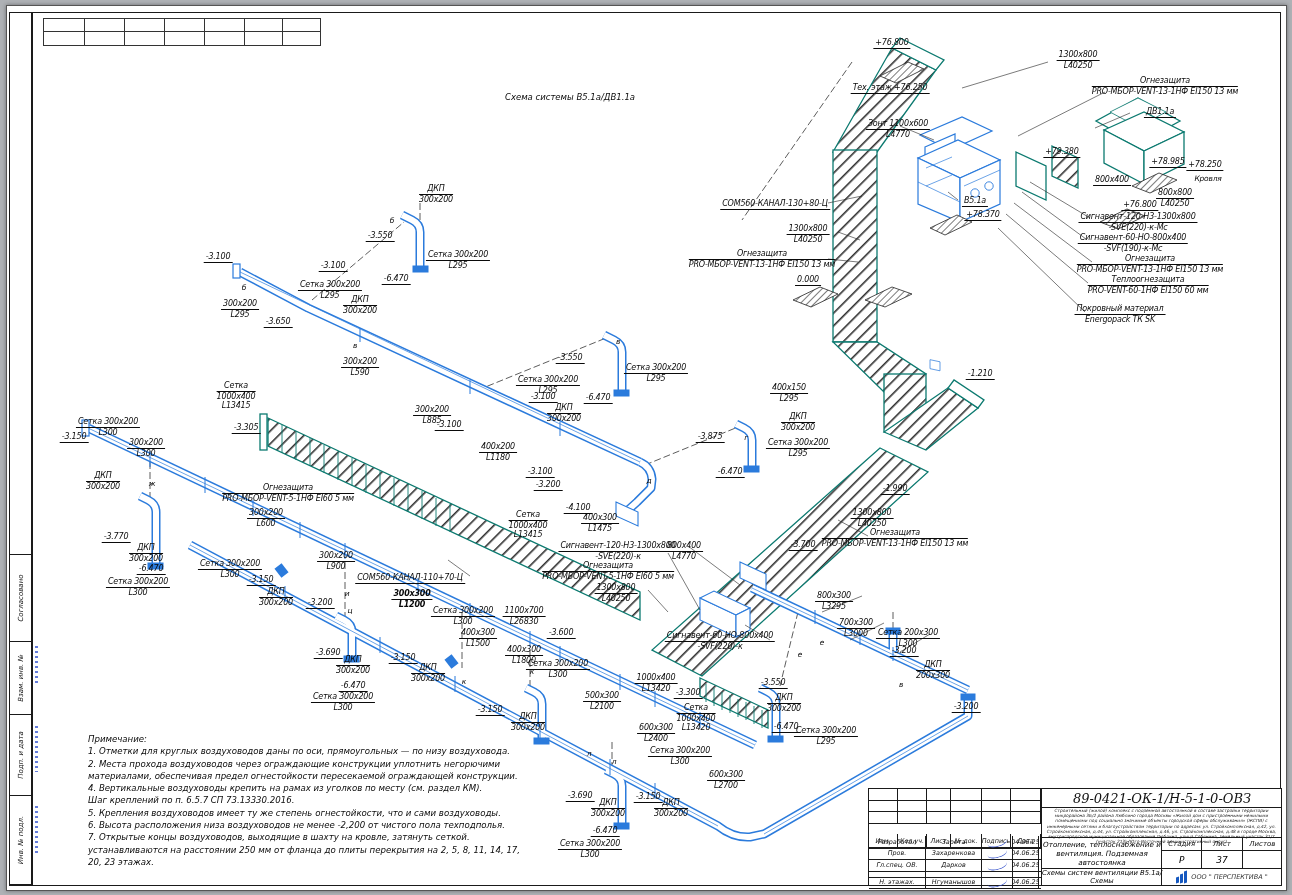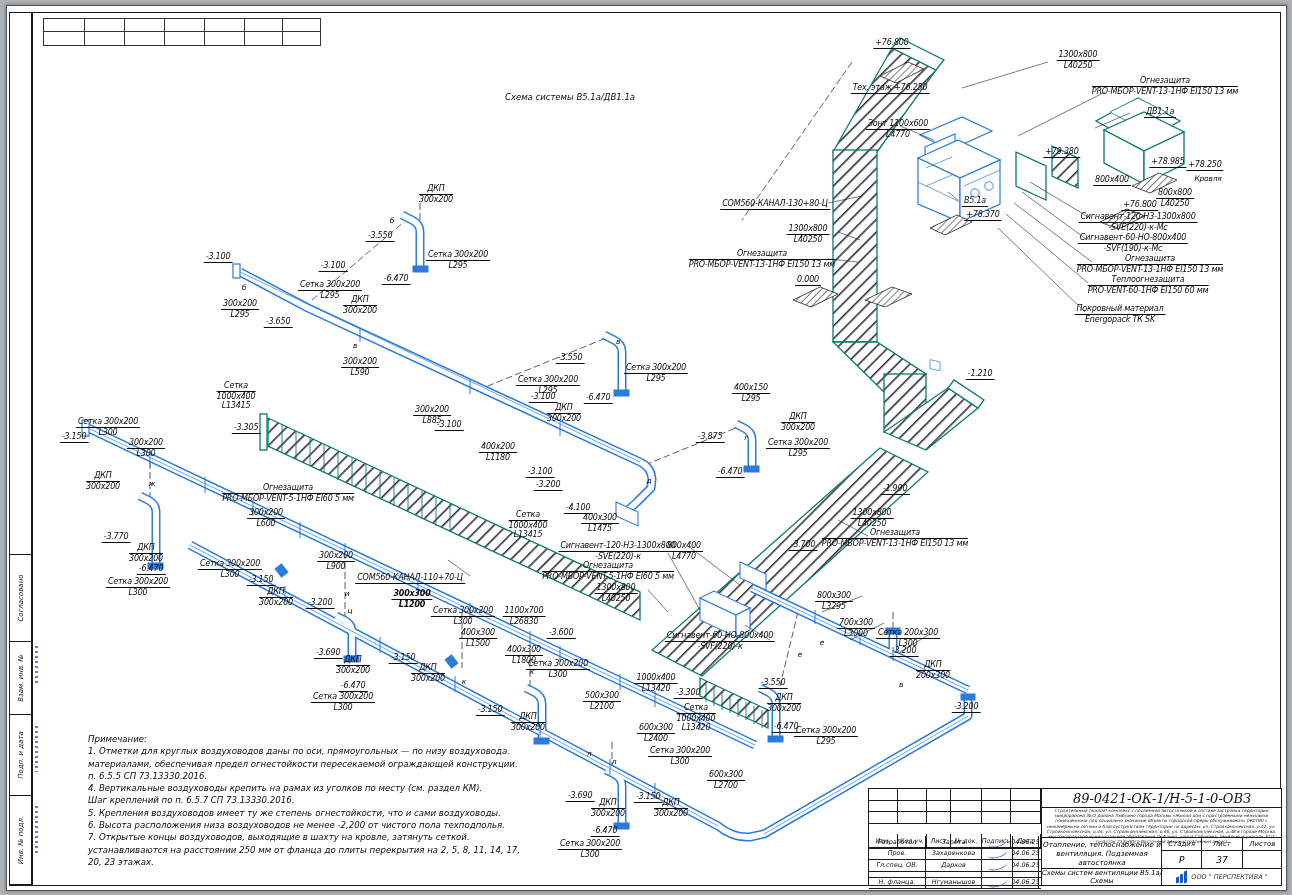--- a/index.html
+++ b/index.html
@@ -426,21 +426,21 @@
       <div class="ann" style="left: 548px; top: 480px;">
         <div class="l u">-3.200</div>
       </div>
       <div class="ann" style="left: 578px; top: 503px;">
         <div class="l u">-4.100</div>
       </div>
       <div class="ann" style="left: 600px; top: 513px;">
         <div class="l u">400х300</div>
         <div class="l">L1475</div>
       </div>
-      <div class="ann" style="left: 751px; top: 383px;">
+      <div class="ann" style="left: 789px; top: 383px;">
         <div class="l u">400х150</div>
         <div class="l">L295</div>
       </div>
       <div class="ann" style="left: 798px; top: 412px;">
         <div class="l u">ДКП</div>
         <div class="l">300х200</div>
       </div>
       <div class="ann" style="left: 710px; top: 432px;">
         <div class="l u">-3.875</div>
       </div>
@@ -747,22 +747,22 @@
       <div class="ann marker" style="left: 901px; top: 680px;">
         <div class="l">в</div>
       </div>
     </div>
 
   <div id="scheme-title">Схема системы В5.1а/ДВ1.1а</div>
 
   <div id="notes">
       <div>Примечание:</div>
       <div>1. Отметки для круглых воздуховодов даны по оси, прямоугольных — по низу воздуховода.</div>
+      <div>2. Места прохода воздуховодов через ограждающие конструкции уплотнить негорючими</div>
       <div>материалами, обеспечивая предел огнестойкости пересекаемой ограждающей конструкции.</div>
-      <div>п. 6.5.5 СП 73.13330.2016.</div>
       <div>4. Вертикальные воздуховоды крепить на рамах из уголков по месту (см. раздел КМ).</div>
       <div>Шаг креплений по п. 6.5.7 СП 73.13330.2016.</div>
       <div>5. Крепления воздуховодов имеет ту же степень огнестойкости, что и сами воздуховоды.</div>
       <div>6. Высота расположения низа воздуховодов не менее -2,200 от чистого пола техподполья.</div>
       <div>7. Открытые концы воздуховодов, выходящие в шахту на кровле, затянуть сеткой.</div>
       <div>устанавливаются на расстоянии 250 мм от фланца до плиты перекрытия на 2, 5, 8, 11, 14, 17, 20, 23 этажах.</div>
     </div>
 
   <div id="tb">
     <div id="tb-number">89-0421-ОК-1/Н-5-1-0-ОВЗ</div>
@@ -824,21 +824,21 @@
           </div>
           <div class="tb-txt" style="width: 25px; font-size: 6.4px;">04.06.25</div>
         </div>
         <div class="tb-row" style="top: 81.5px; height: 6px;">
           <div class="tb-txt" style="width: 56px; font-size: 6.4px;"></div>
           <div class="tb-txt" style="width: 55px; font-size: 6.4px;"></div>
           <div class="tb-txt" style="width: 30px; font-size: 6.4px;"></div>
           <div class="tb-txt" style="width: 25px; font-size: 6.4px;"></div>
         </div>
         <div class="tb-row" style="top: 87.5px; height: 11.5px;">
-          <div class="tb-txt" style="width: 56px; font-size: 6.4px;">Н. фланца.</div>
+          <div class="tb-txt" style="width: 56px; font-size: 6.4px;">Н. этажах.</div>
           <div class="tb-txt" style="width: 55px; font-size: 6.4px;">Нгуманышов</div>
           <div class="tb-txt" style="width: 30px; font-size: 6.4px;">
             <span class="sig"></span>
           </div>
           <div class="tb-txt" style="width: 25px; font-size: 6.4px;">04.06.25</div>
         </div>
       </div>
     <div id="tb-subject">Отопление, теплоснабжение и вентиляция. Подземная автостоянка</div>
     <div id="tb-sheettitle">Схемы систем вентиляции В5.1а/ Схемы</div>
     <div id="tb-stage">

